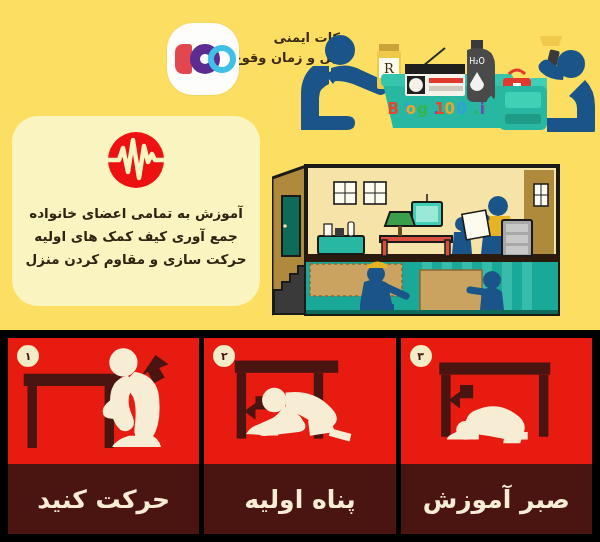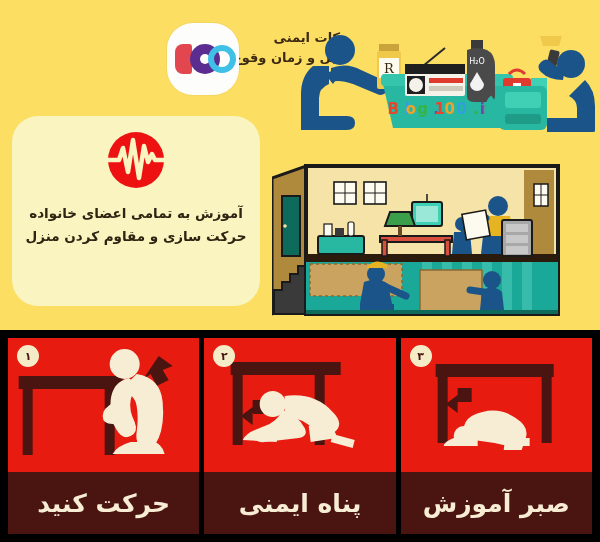--- a/index.html
+++ b/index.html
@@ -37,21 +37,21 @@
   .card-lines span{display:block;color:#2f2412;font-size:13.5px;font-weight:700;line-height:1.72;letter-spacing:.1px;white-space:nowrap;}
 
   
   .house{position:absolute;left:272px;top:162px;width:288px;height:155px;}
 
   
   .strip{position:absolute;left:0;top:330px;width:600px;height:212px;background:#000;}
   .panels{position:absolute;left:8px;top:8px;width:584px;height:196px;display:flex;gap:5px;flex-direction:row;}
   .panel{position:relative;flex:1;background:#e81b10;overflow:hidden;display:flex;flex-direction:column;}
   .panel-art{position:relative;flex:1;overflow:hidden;}
-  .panel-label{height:62px;background:#4a1410;display:flex;align-items:center;justify-content:center;}
+  .panel-label{height:70px;background:#4a1410;display:flex;align-items:center;justify-content:center;}
   .panel-label span{color:#f7ecd4;font-size:25px;font-weight:700;line-height:1;}
   .num-badge{position:absolute;top:7px;left:9px;width:22px;height:22px;border-radius:50%;background:#f4ecc6;
              display:flex;align-items:center;justify-content:center;color:#4a1410;font-size:11px;font-weight:700;z-index:5;}
 </style>
 </head>
 <body>
 
 <div class="page">
 
   <div class="top-area">
@@ -153,20 +153,21 @@
     </div>
 
     <div class="card">
       <div class="quake-badge">
         <svg width="74" height="56" viewBox="0 0 74 56">
           <path d="M0 28 L20 28 L24 16 L29 40 L34 8 L40 46 L45 14 L49 30 L53 22 L56 28 L74 28" fill="none" stroke="#faf4c0" stroke-width="4.5" stroke-linejoin="round" stroke-linecap="round"></path>
         </svg>
       </div>
       <div class="card-lines">
         <span>آموزش به تمامی اعضای خانواده</span>
+        <span>جمع آوری کیف کمک های اولیه</span>
         <span>حرکت سازی و مقاوم کردن منزل</span>
       </div>
     </div>
 
     <div class="house">
       <svg width="288" height="155" viewBox="0 0 288 155">
 
         <path d="M0 16 L34 4 L34 140 L0 152 Z" fill="#b08a3c" stroke="#1a1a1a" stroke-width="3"></path>
         <rect x="10" y="34" width="18" height="60" fill="#0e6b5c" stroke="#1a1a1a" stroke-width="2"></rect>
         <circle cx="13" cy="64" r="1.8" fill="#f5e3a8"></circle>
@@ -299,21 +300,21 @@
               <circle cx="68" cy="66" r="13"></circle>
               <path d="M80 58 q30 -4 48 16 q12 12 2 20 q-10 8 -20 -2 q-12 -12 -30 -14 z"></path>
               <path d="M78 72 q16 6 22 18 q4 8 -6 10 l-34 4 q-10 1 -10 -6 q0 -7 10 -10 q12 -4 18 -16 z"></path>
               <path d="M56 90 q-14 4 -18 12 l34 2 l2 -12 z"></path>
               <path d="M118 82 q14 10 14 18 l-26 4 l-2 -16 z"></path>
               <path d="M128 96 l22 6 l-2 8 l-22 -6 z"></path>
             </g>
           </svg>
         </div>
         <div class="panel-label">
-          <span>پناه ایمنی</span>
+          <span>پناه اولیه</span>
         </div>
       </div>
 
       <div class="panel">
         <div class="panel-art">
           <div class="num-badge">۱</div>
           <svg width="100%" height="100%" viewBox="0 0 190 134" preserveAspectRatio="xMidYMid meet">
             <rect x="0" y="0" width="190" height="134" fill="#e81b10"></rect>
             <rect x="10" y="38" width="104" height="13" fill="#4a1410"></rect>
             <rect x="14" y="51" width="10" height="66" fill="#4a1410"></rect>

